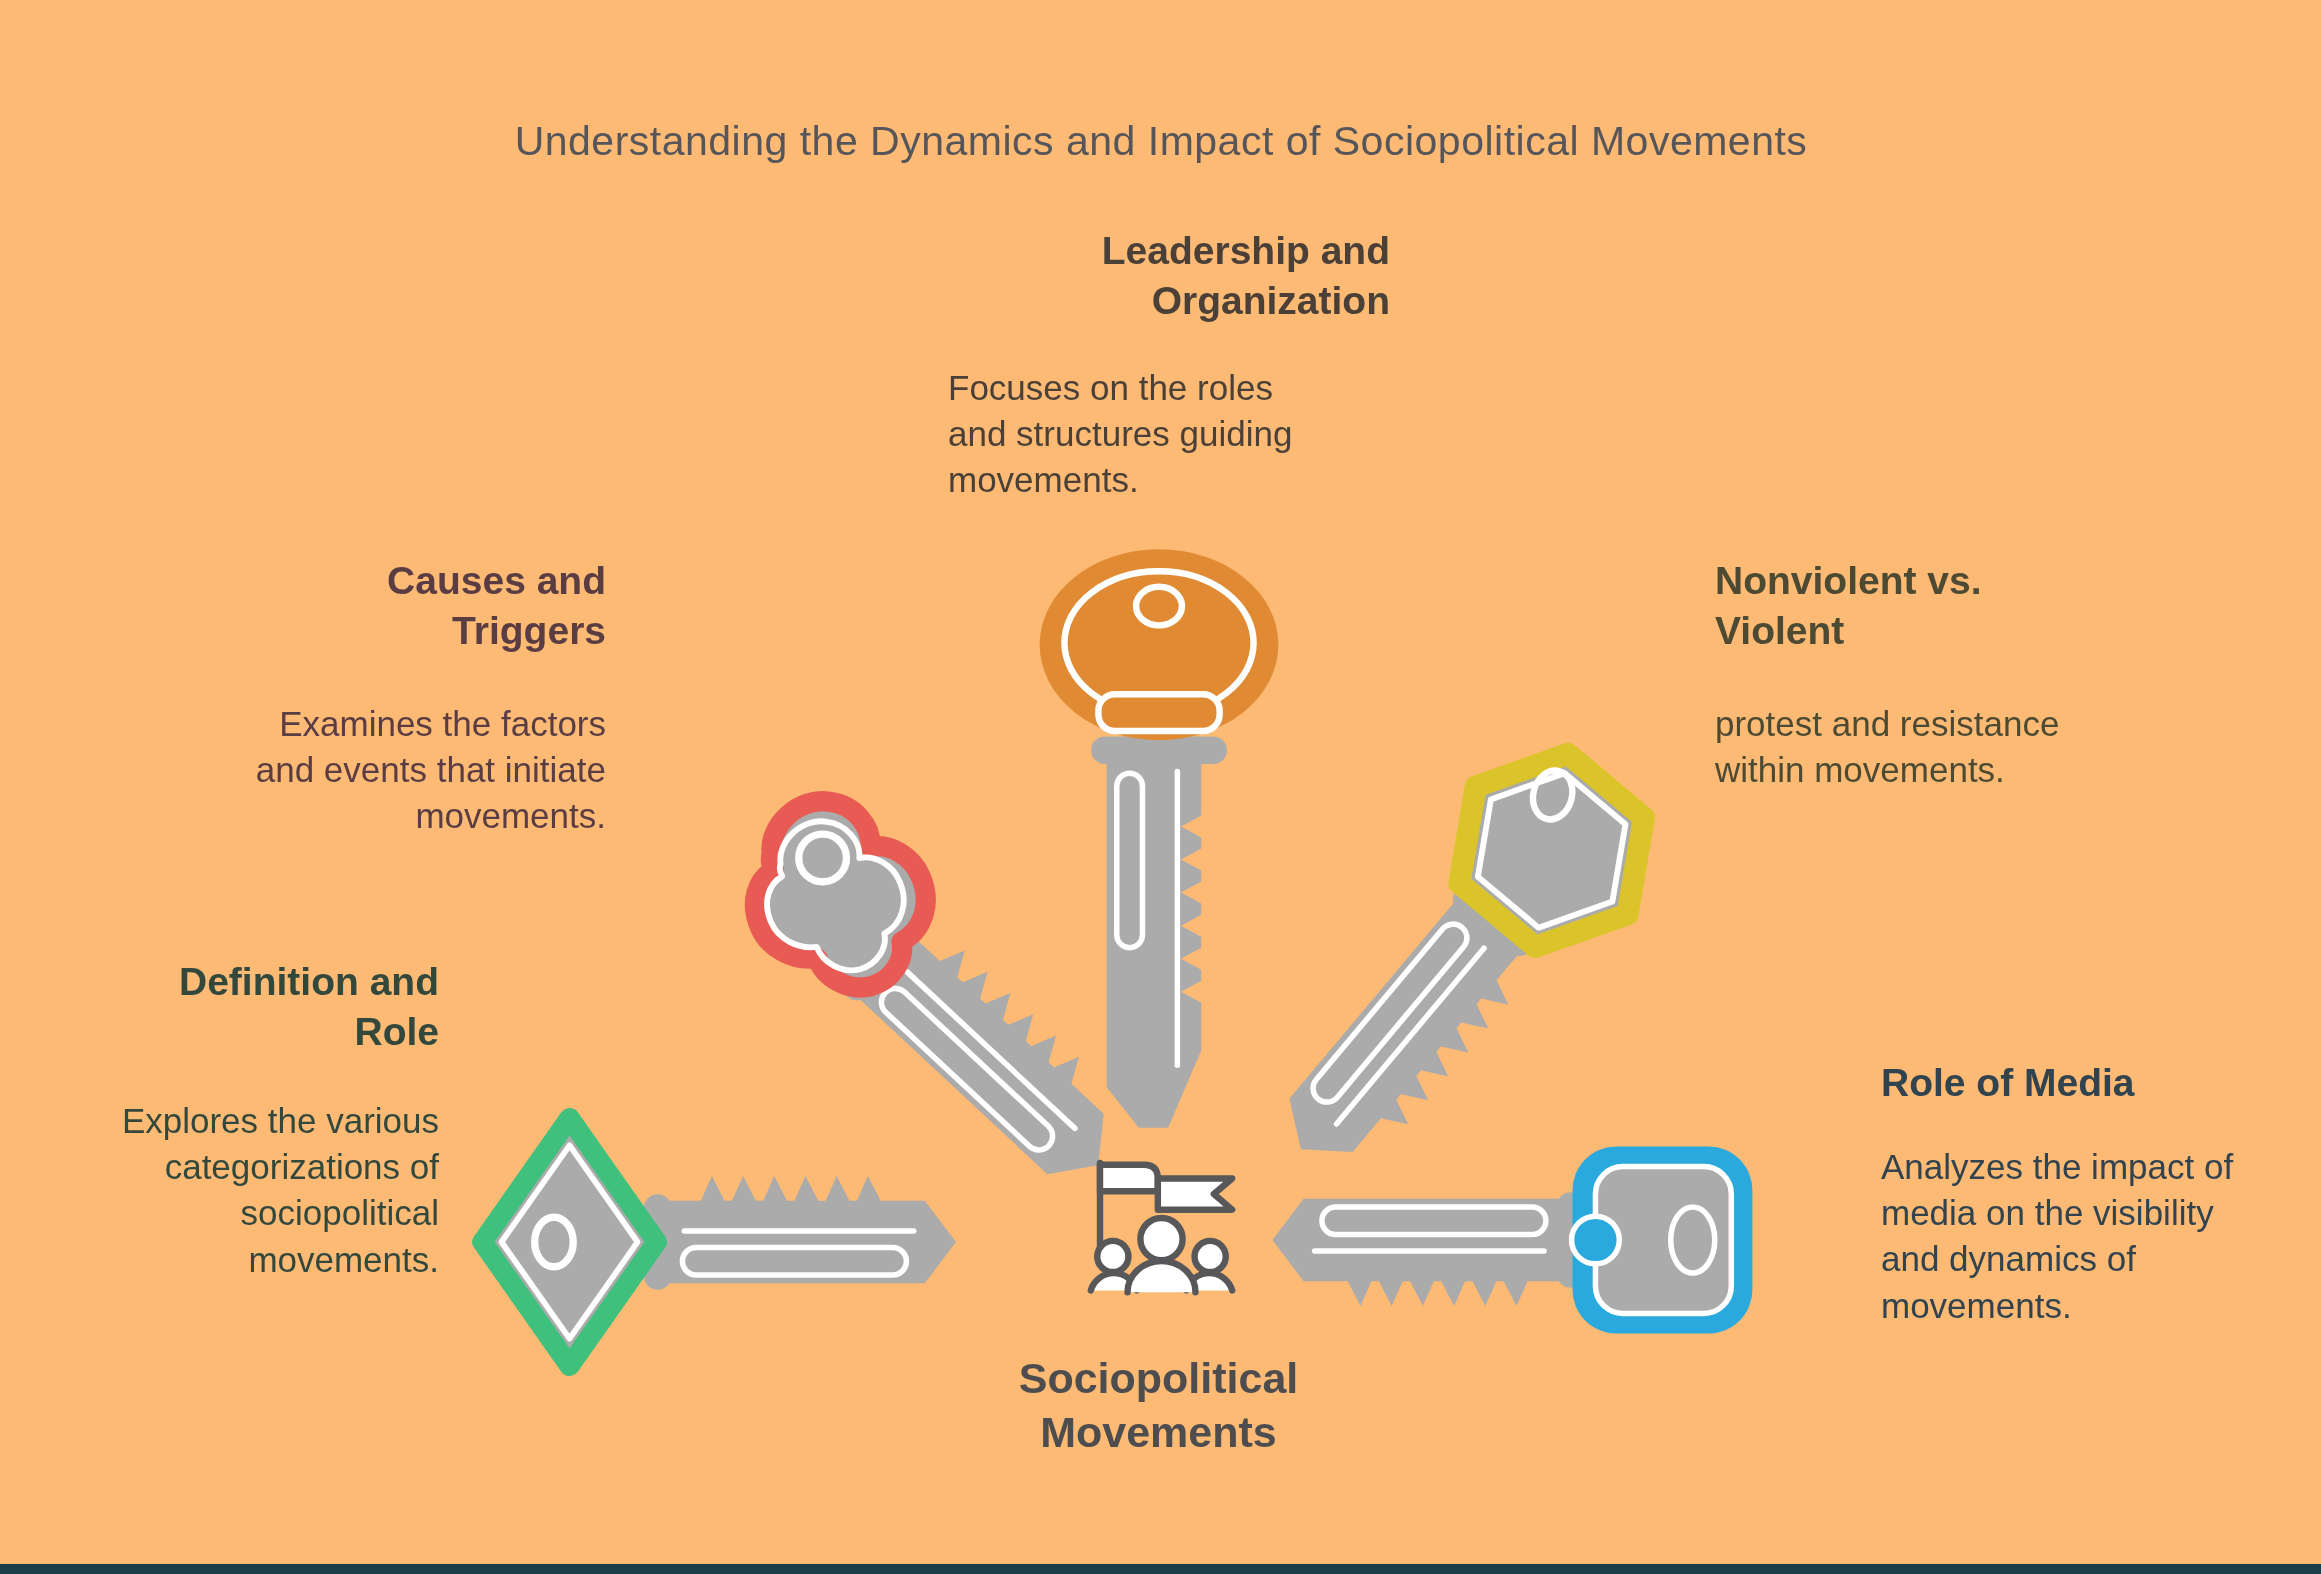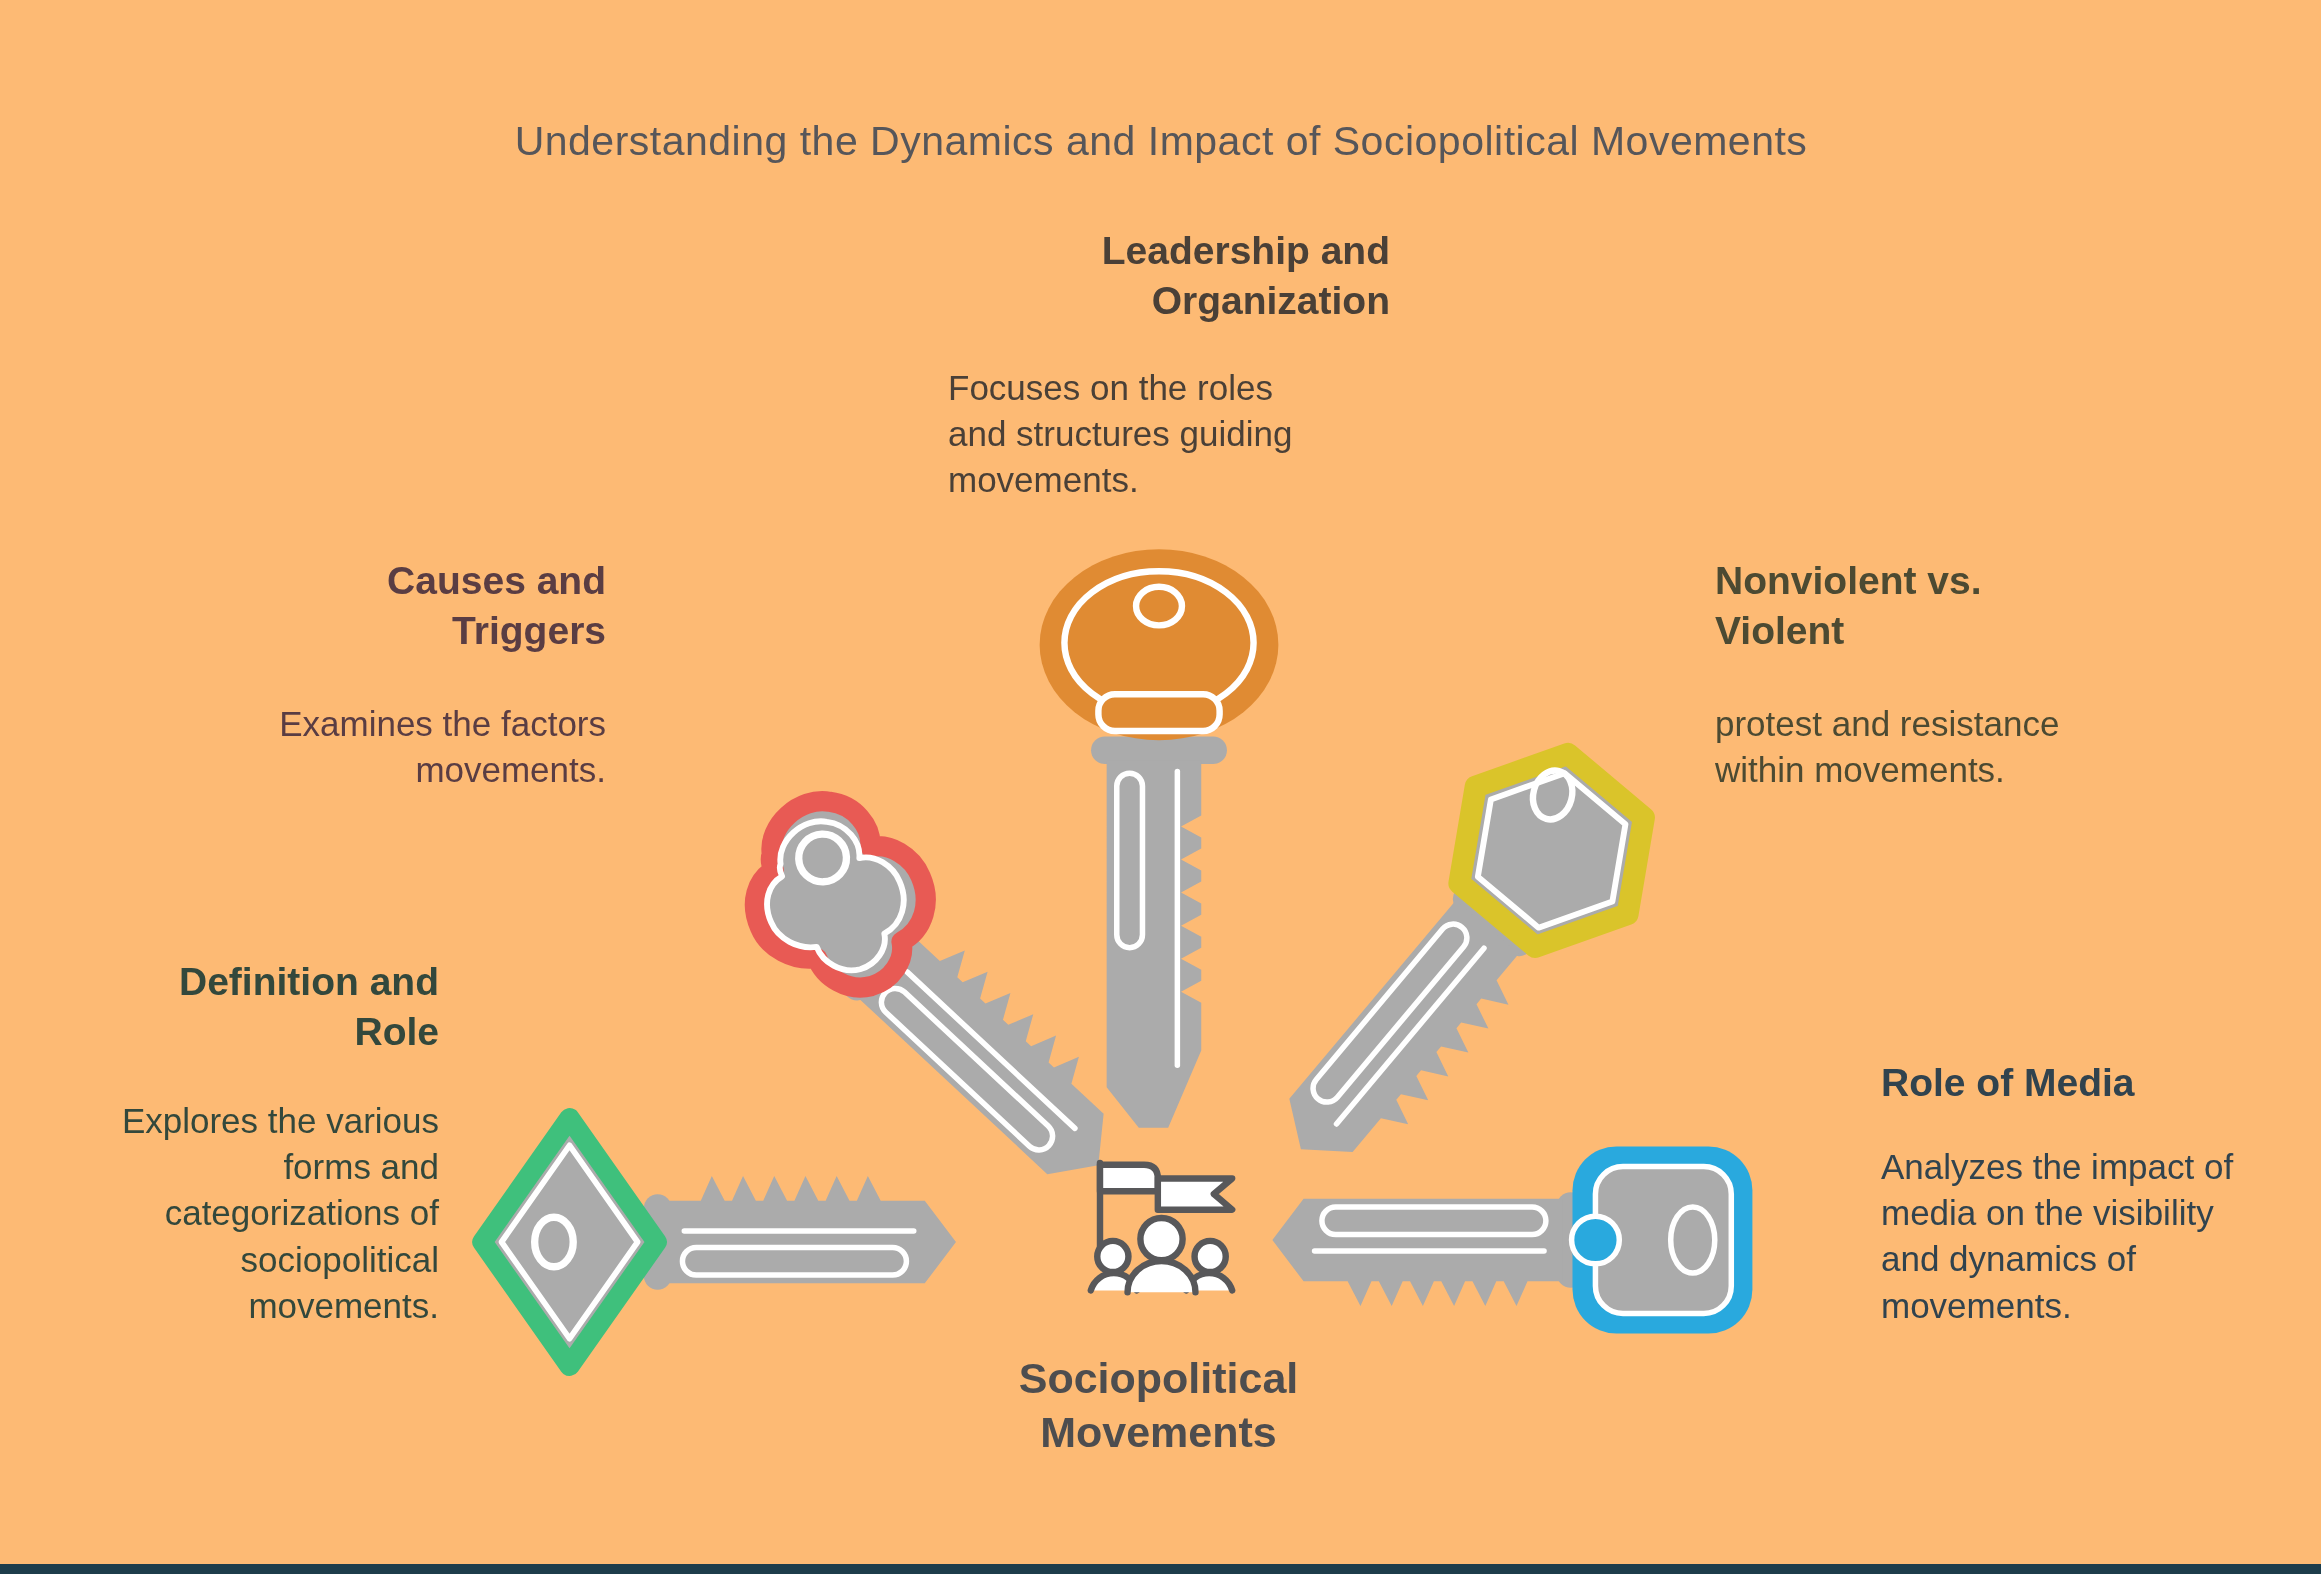--- a/index.html
+++ b/index.html
@@ -72,39 +72,39 @@
     <div>and structures guiding</div>
     <div>movements.</div>
   </div>
 
   <div class="abs sec-heading causes-heading">
     <div>Causes and</div>
     <div>Triggers</div>
   </div>
   <div class="abs sec-body causes-body">
     <div>Examines the factors</div>
+    <div>and events that initiate</div>
     <div>movements.</div>
   </div>
 
   <div class="abs sec-heading nonviolent-heading">
     <div>Nonviolent vs.</div>
     <div>Violent</div>
   </div>
   <div class="abs sec-body nonviolent-body">
     <div>protest and resistance</div>
     <div>within movements.</div>
   </div>
 
   <div class="abs sec-heading definition-heading">
     <div>Definition and</div>
     <div>Role</div>
   </div>
   <div class="abs sec-body definition-body">
     <div>Explores the various</div>
-    <div>forms and</div>
     <div>categorizations of</div>
     <div>sociopolitical</div>
     <div>movements.</div>
   </div>
 
   <div class="abs sec-heading media-heading">
     <div>Role of Media</div>
   </div>
   <div class="abs sec-body media-body">
     <div>Analyzes the impact of</div>

